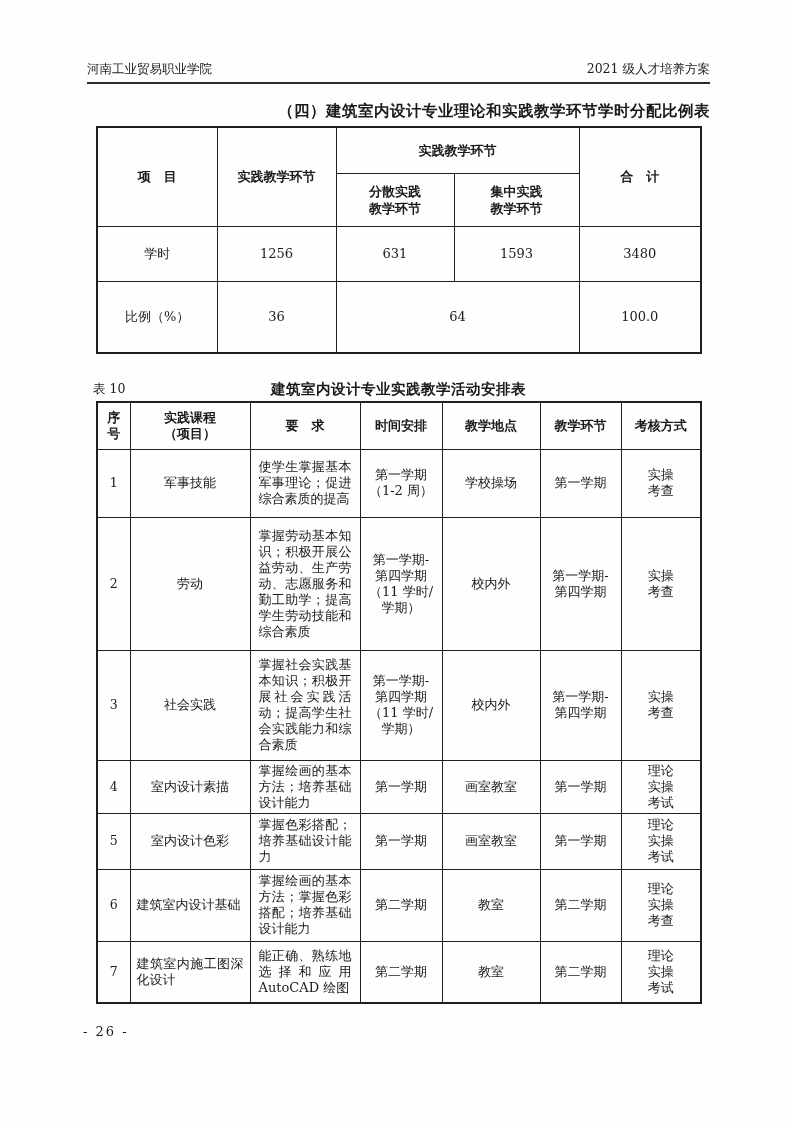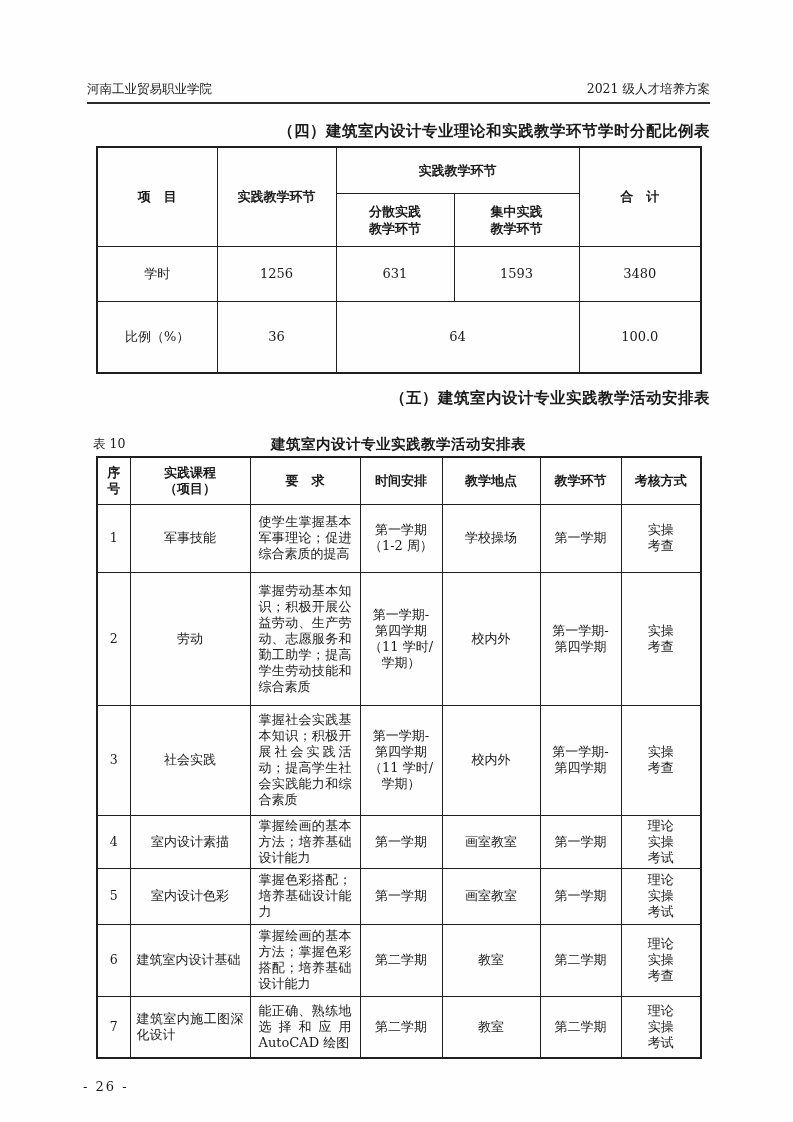--- a/index.html
+++ b/index.html
@@ -2,21 +2,21 @@
 <html><head>
 <meta charset="utf-8">
 <style>
   * { margin: 0; padding: 0; box-sizing: border-box; }
   html, body { background: #e8e8e8; }
   .page {
     width: 793px; height: 1122px;
     background: #fefefe;
     color: #1a1a1a;
     font-family: "DejaVu Serif", "Liberation Serif", serif;
-    padding: 80px 83px 0 87px;
+    padding: 60px 83px 0 87px;
     position: relative;
     overflow: hidden;
   }
   
   .doc-header {
     display: flex; justify-content: space-between; align-items: flex-end;
     font-size: 12.5px; line-height: 18px;
     border-bottom: 2px solid #2a2a2a;
     padding-bottom: 4px;
   }
@@ -117,21 +117,20 @@
     </tr>
     <tr style="height:72px">
       <td>比例（%）</td>
       <td>36</td>
       <td colspan="2">64</td>
       <td>100.0</td>
     </tr>
   </tbody>
     </table>
 
-  <div class="sec-heading" style="margin-top:14px">（五）建筑室内设计专业实践教学活动安排表</div>
 
   <div class="tbl-caption" style="margin-top:24px">
     <span class="cap-label">表 10</span>
     <div class="cap-title">建筑室内设计专业实践教学活动安排表</div>
   </div>
 
   <table id="t10">
     <colgroup>
         <col style="width:33px">
         <col style="width:120px">

